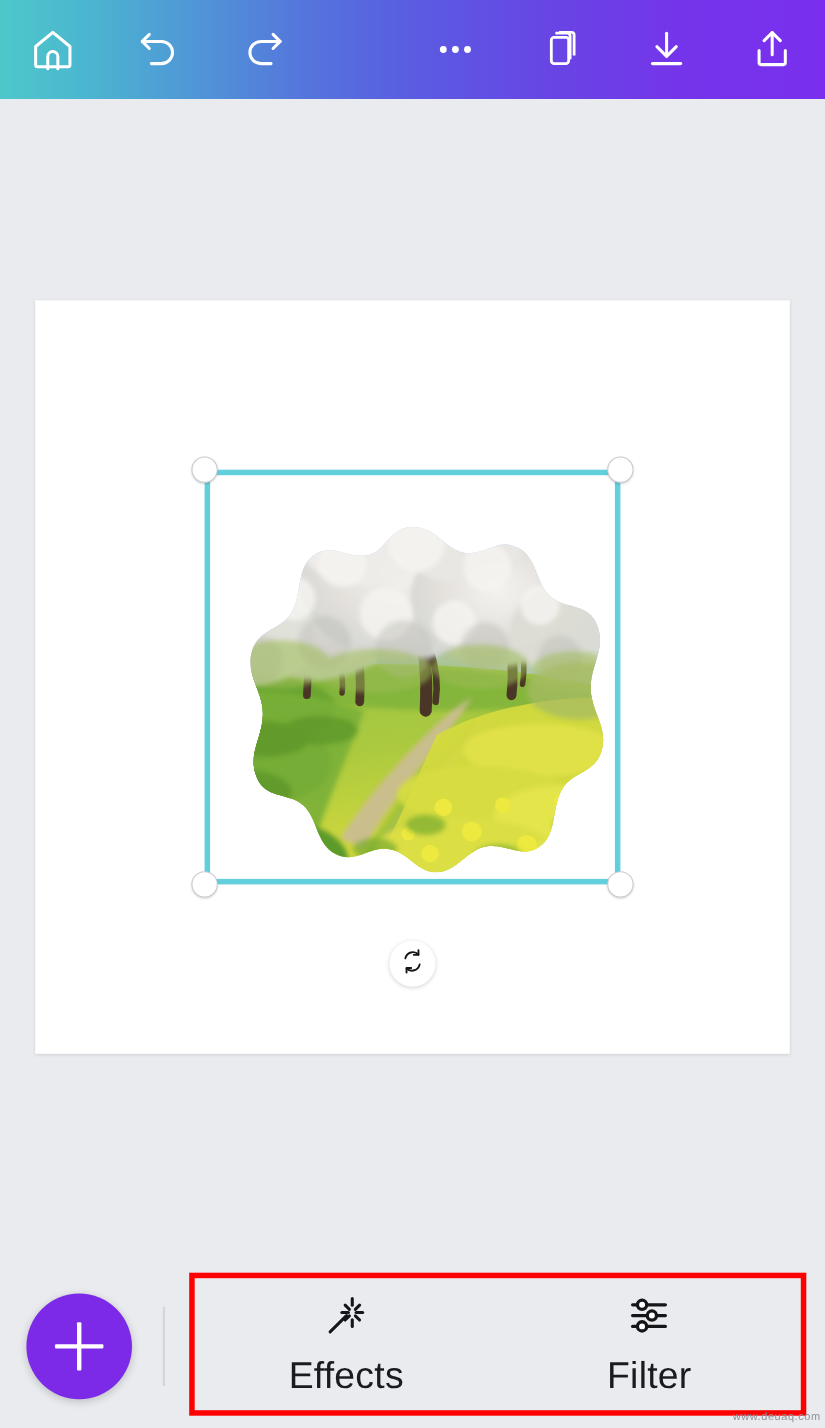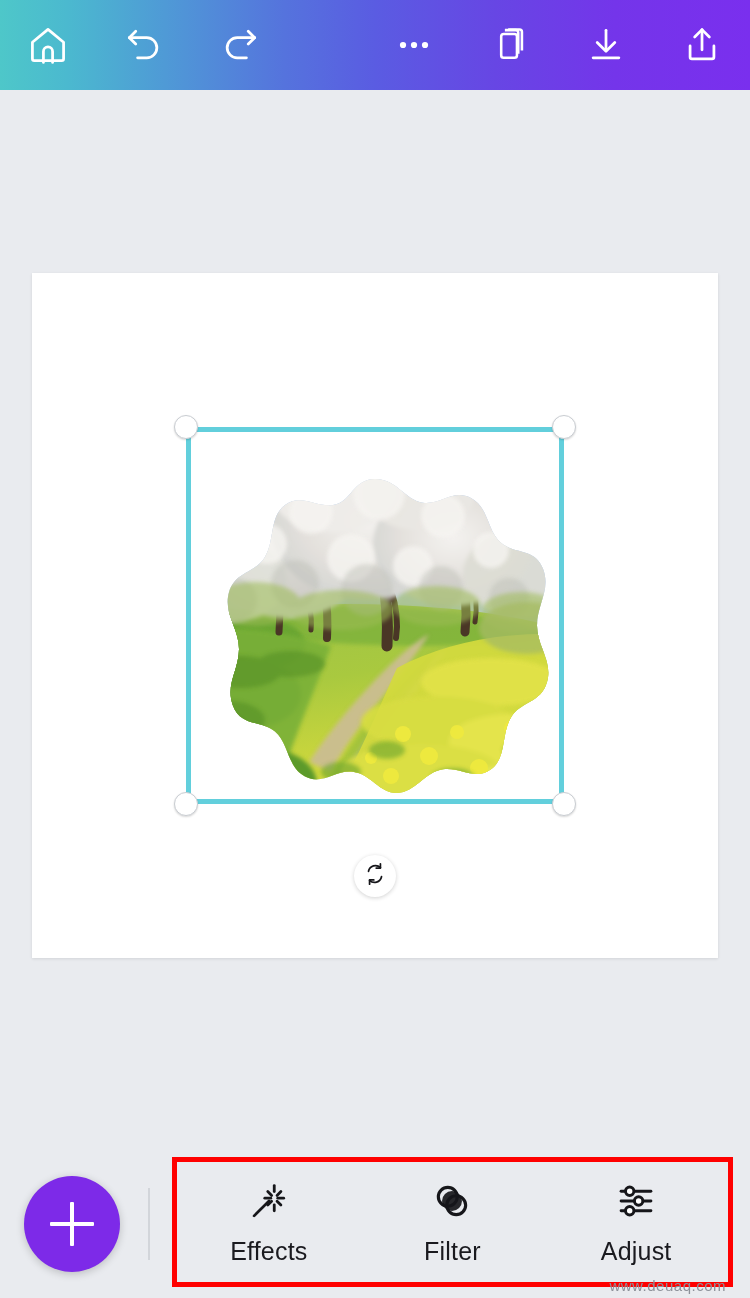--- a/index.html
+++ b/index.html
@@ -134,30 +134,30 @@
     display:flex; align-items:center; justify-content:space-around;
   }
   .tool {
     width:120px;
     display:flex; flex-direction:column; align-items:center;
     cursor:pointer;
   }
   .tool-ico { height:44px; display:flex; align-items:center; justify-content:center; }
   .tool-label {
     margin-top:14px;
-    font-size:25px;
+    font-size:34px;
     color:#1a1a1f;
     font-family:"Liberation Sans", sans-serif;
     letter-spacing:0.2px;
   }
 
   .watermark {
     position:absolute;
-    right:24px; bottom:4px;
-    font-size:15px;
+    right:4px; bottom:4px;
+    font-size:10px;
     color:#8d9199;
     font-family:"Liberation Sans", sans-serif;
     letter-spacing:0.5px;
   }
 </style>
 </head>
 <body>
 
 <div id="app">
 
@@ -449,45 +449,35 @@
           <path d="M17 10.4h3.4"></path>
           <path d="M11.3 6.6 13.5 8.8"></path>
           <path d="M16.6 12.1l2.2 2.2"></path>
           <path d="M18.8 6.6 16.6 8.8"></path>
           <path d="M13.5 12.1l-2.2 2.2"></path>
         </svg>
       </span>
       <span class="tool-label">Effects</span>
     </div>
 
-    <div class="tool">
-      <span class="tool-ico">
-        <svg width="42" height="42" viewBox="0 0 24 24">
-          <circle cx="9.6" cy="9.6" r="5.4" fill="none" stroke="#16161a" stroke-width="1.8"></circle>
-          <circle cx="14.4" cy="14.4" r="5.4" fill="none" stroke="#16161a" stroke-width="1.8"></circle>
-          <path d="M12 6.3a5.4 5.4 0 0 1 0 11.4 5.4 5.4 0 0 1 0-11.4z" fill="#16161a" opacity="0.92"></path>
-        </svg>
-      </span>
-      <span class="tool-label">Filter</span>
-    </div>
 
     <div class="tool">
       <span class="tool-ico">
         <svg width="42" height="42" viewBox="0 0 24 24" fill="none" stroke="#16161a" stroke-width="1.7" stroke-linecap="round">
           <path d="M3.5 6.4h2.2"></path>
             <path d="M11.2 6.4h9.3"></path>
           <circle cx="8.4" cy="6.4" r="2.4" fill="#fff"></circle>
           <path d="M3.5 12h7.3"></path>
             <path d="M16.3 12h4.2"></path>
           <circle cx="13.5" cy="12" r="2.4" fill="#fff"></circle>
           <path d="M3.5 17.6h2.2"></path>
             <path d="M11.2 17.6h9.3"></path>
           <circle cx="8.4" cy="17.6" r="2.4" fill="#fff"></circle>
         </svg>
       </span>
-      <span class="tool-label">Adjust</span>
+      <span class="tool-label">Filter</span>
     </div>
 
   </div>
 
   <div class="watermark">www.deuaq.com</div>
 
 </div>
 
 </body></html>

